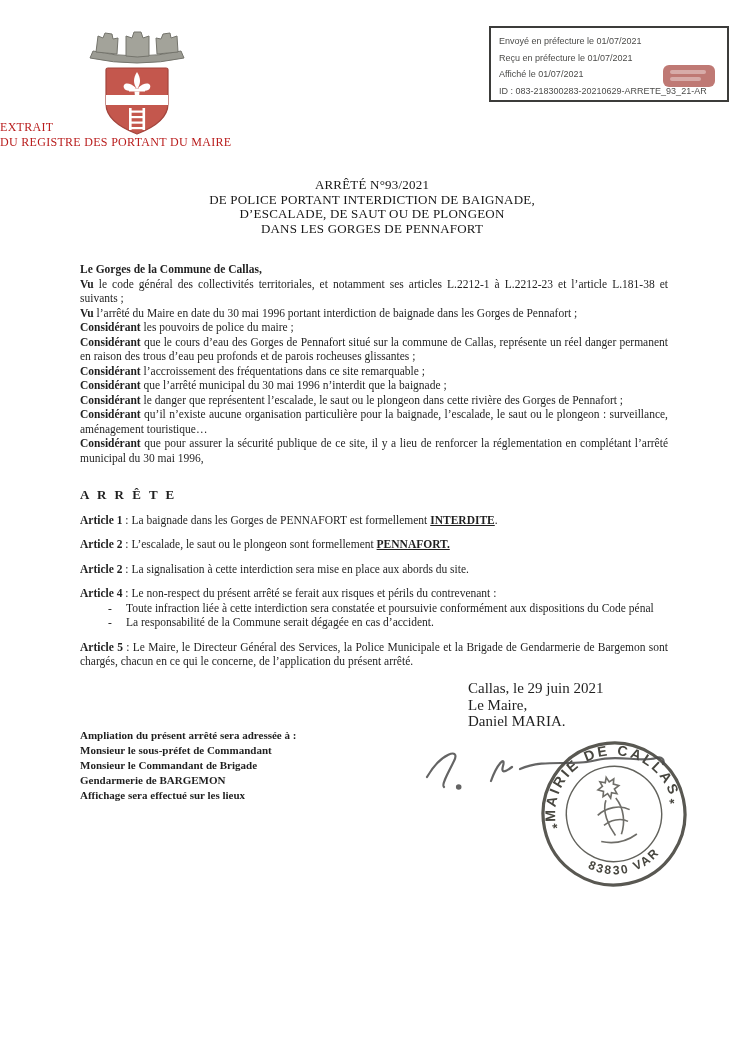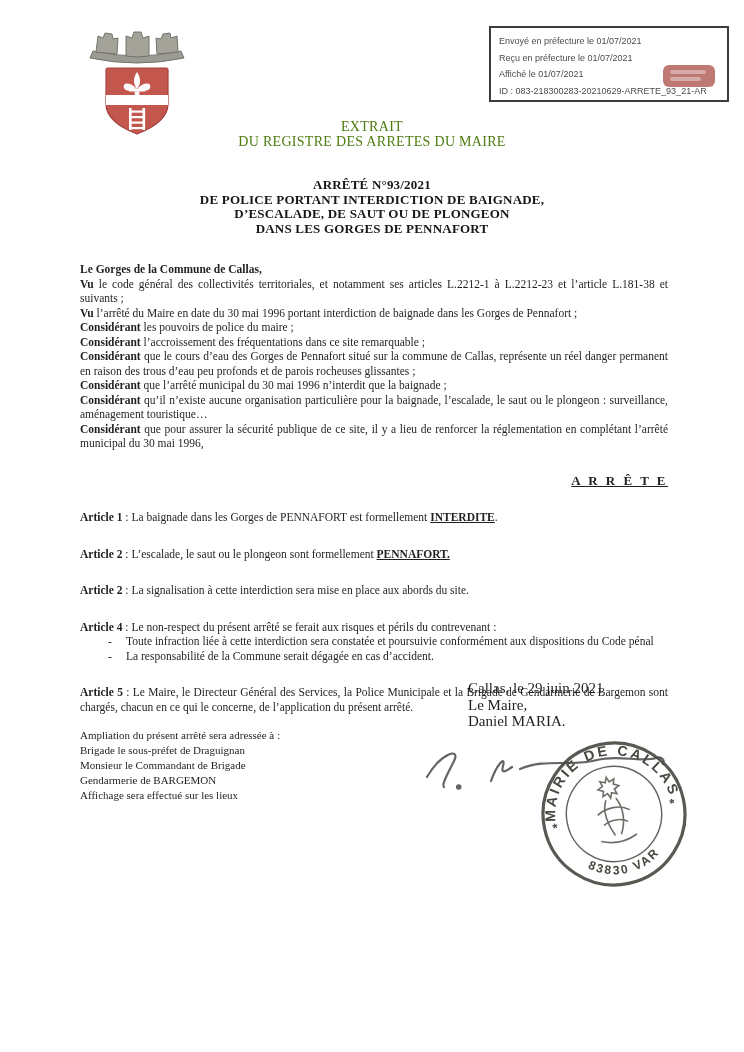--- a/index.html
+++ b/index.html
@@ -24,38 +24,38 @@
   }
   .pref-line{height:16.5px;line-height:16.5px;white-space:nowrap;}
   .visa-stamp{
     position:absolute;right:12px;top:37px;width:52px;height:22px;
     border-radius:6px;opacity:.85;
   }
   .visa-stamp .tl{position:absolute;left:7px;right:9px;height:4px;border-radius:2px;background:rgba(255,255,255,.38);}
   .visa-stamp .tl.t1{top:5px;} .visa-stamp .tl.t2{top:12px;right:14px;}
 
   
-  .registry{position:absolute;left:0;top:120px;width:100%;text-align:center;
-    font-size:14px;letter-spacing:.3px;line-height:14.5px;color:#4d7c0f;}
+  .registry{position:absolute;left:0;top:120px;width:100%;text-align:left;
+    font-size:12px;letter-spacing:.3px;line-height:14.5px;color:#b91c1c;}
   .title-block{position:absolute;left:0;top:178px;width:100%;text-align:center;
-    font-size:13px;font-weight:bold;line-height:14.5px;letter-spacing:.2px;color:#161616;}
+    font-size:13px;font-weight:normal;line-height:14.5px;letter-spacing:.2px;color:#161616;}
 
   
   .content{position:absolute;left:80px;top:262px;width:588px;font-size:11.5px;line-height:14.5px;}
   .pre-line{text-align:justify;}
-  .arrete-heading{text-align:right;font-weight:bold;font-size:13px;letter-spacing:2.5px;margin:23px 0 10px 0;text-decoration:underline;}
-  .article{margin-top:22px;text-align:justify;}
+  .arrete-heading{text-align:left;font-weight:bold;font-size:13px;letter-spacing:2.5px;margin:23px 0 10px 0;}
+  .article{margin-top:10px;text-align:justify;}
   .bullet{position:relative;padding-left:46px;text-align:justify;}
   .bullet .dash{position:absolute;left:28px;}
 
   
   .date-block{position:absolute;left:468px;top:680px;font-size:15px;line-height:16.5px;}
 
   
-  .ampliation{position:absolute;left:80px;top:728px;font-size:11px;line-height:15px;}
+  .ampliation{position:absolute;left:80px;top:728px;font-size:11px;line-height:15px;font-weight:bold;}
 
   
   .sig{position:absolute;left:413px;top:729px;width:258px;height:78px;z-index:3;}
   .seal{position:absolute;left:538px;top:738px;width:152px;height:152px;transform:rotate(-12deg);z-index:2;}
   .seal text{font-family:"Liberation Sans","DejaVu Sans",sans-serif;font-weight:bold;fill:#47463f;}
 </style>
 </head>
 <body>
 
 <div class="page">
@@ -96,39 +96,40 @@
         <div class="pref-line">ID : 083-218300283-20210629-ARRETE_93_21-AR</div>
       </div>
     <div class="visa-stamp" style="background: rgb(181, 98, 92);">
       <div class="tl t1"></div>
       <div class="tl t2"></div>
     </div>
   </div>
 
   <div class="registry">
     <div>EXTRAIT</div>
-    <div>DU REGISTRE DES ARRETES DU MAIRE</div>
+    <div>DU REGISTRE DES PORTANT DU MAIRE</div>
   </div>
 
   <div class="title-block">
     <div>ARRÊTÉ N°93/2021</div>
     <div>DE POLICE PORTANT INTERDICTION DE BAIGNADE,</div>
     <div>D’ESCALADE, DE SAUT OU DE PLONGEON</div>
     <div>DANS LES GORGES DE PENNAFORT</div>
   </div>
 
   <div class="content">
     <div>
         <div class="pre-line"><span class="b">Le Gorges de la Commune de Callas,</span></div>
         <div class="pre-line"><span class="b">Vu</span> le code général des collectivités  territoriales, et notamment ses articles L.2212-1 à L.2212-23 et l’article L.181-38 et suivants ;</div>
         <div class="pre-line"><span class="b">Vu</span> l’arrêté du Maire en date du 30 mai 1996 portant interdiction de baignade dans les Gorges de Pennafort ;</div>
         <div class="pre-line"><span class="b">Considérant</span> les pouvoirs de police du maire ;</div>
+        <div class="pre-line"><span class="b">Considérant</span> que le cours d’eau des Gorges de Pennafort situé sur la commune de Callas, représente un réel danger permanent en raison des trous d’eau peu profonds et de parois rocheuses glissantes ;</div>
         <div class="pre-line"><span class="b">Considérant</span> l’accroissement des fréquentations dans ce site remarquable ;</div>
-        <div class="pre-line"><span class="b">Considérant</span> que le cours d’eau des Gorges de Pennafort situé sur la commune de Callas, représente un réel danger permanent en raison des trous d’eau peu profonds et de parois rocheuses glissantes ;</div>
         <div class="pre-line"><span class="b">Considérant</span> que l’arrêté municipal du 30 mai 1996 n’interdit que la baignade ;</div>
+        <div class="pre-line"><span class="b">Considérant</span> le danger que représentent l’escalade, le saut ou le plongeon dans cette rivière des Gorges de Pennafort ;</div>
         <div class="pre-line"><span class="b">Considérant</span> qu’il n’existe aucune organisation particulière pour la baignade, l’escalade, le saut ou le plongeon : surveillance, aménagement touristique…</div>
         <div class="pre-line"><span class="b">Considérant</span> que pour assurer la sécurité publique de ce site, il y a lieu de  renforcer la réglementation en complétant l’arrêté municipal du 30 mai 1996,</div>
       </div>
     <div class="arrete-heading">A R R Ê T E</div>
     <div>
         <div class="article"><span class="b">Article 1</span> : La baignade dans les Gorges de PENNAFORT est formellement <span class="b u">INTERDITE</span>.</div>
         <div class="article"><span class="b">Article 2</span> : L’escalade, le saut ou le plongeon sont formellement <span class="b u">PENNAFORT.</span></div>
         <div class="article"><span class="b">Article 2</span> : La signalisation à cette interdiction sera mise en place  aux abords du site.</div>
         <div class="article"><span class="b">Article 4</span> : Le non-respect du présent arrêté se ferait aux risques et périls du contrevenant :</div>
         <div class="bullet"><span class="dash">-</span>Toute infraction liée à cette interdiction sera constatée et poursuivie conformément aux dispositions du Code pénal</div>
@@ -138,21 +139,21 @@
   </div>
 
   <div class="date-block">
     <div>Callas, le 29 juin  2021</div>
     <div>Le Maire,</div>
     <div>Daniel MARIA.</div>
   </div>
 
   <div class="ampliation">
       <div>Ampliation du présent arrêté sera adressée à :</div>
-      <div>Brigade le sous-préfet de Draguignan</div>
+      <div>Monsieur le sous-préfet de Commandant</div>
       <div>Monsieur le Commandant de Brigade</div>
       <div>Gendarmerie de BARGEMON</div>
       <div>Affichage sera effectué sur les lieux</div>
     </div>
 
   <svg class="sig" viewBox="0 0 258 78">
     <g fill="none" stroke="#4a4a4a" stroke-width="2.2" stroke-linecap="round" opacity="0.85">
       <path d="M14,48 C28,24 48,18 41,32 C36,42 28,56 31,58"></path>
       <path d="M44,58 a1.7,1.7 0 1 0 3.4,0 a1.7,1.7 0 1 0 -3.4,0" fill="#4a4a4a"></path>
       <path d="M78,52 C84,35 93,26 90,37 C88,44 91,44 99,38"></path>

